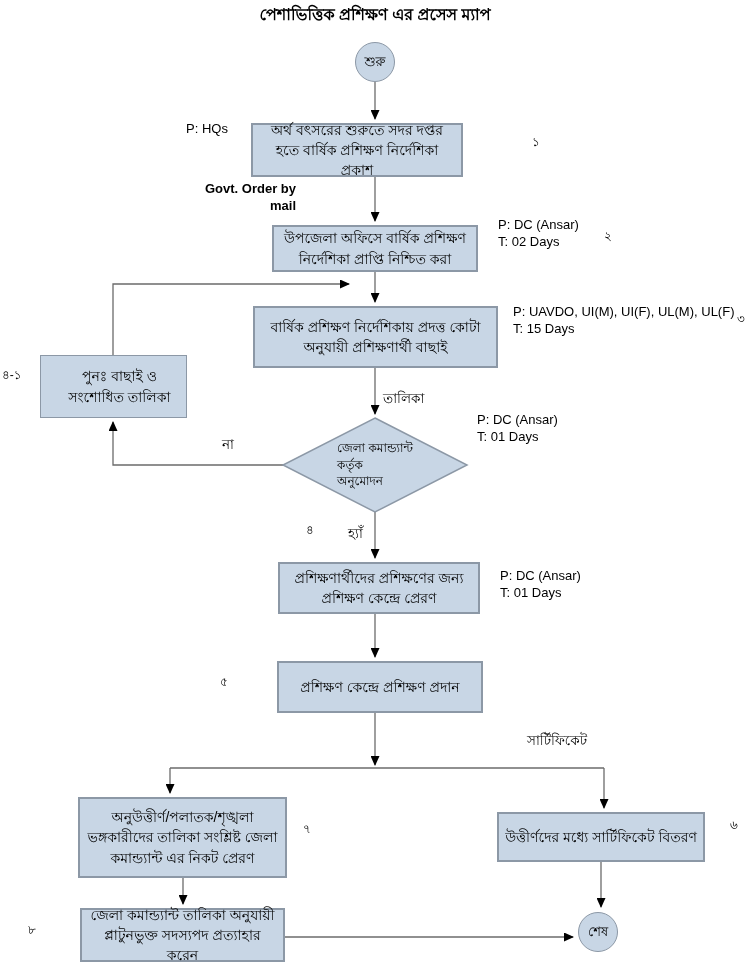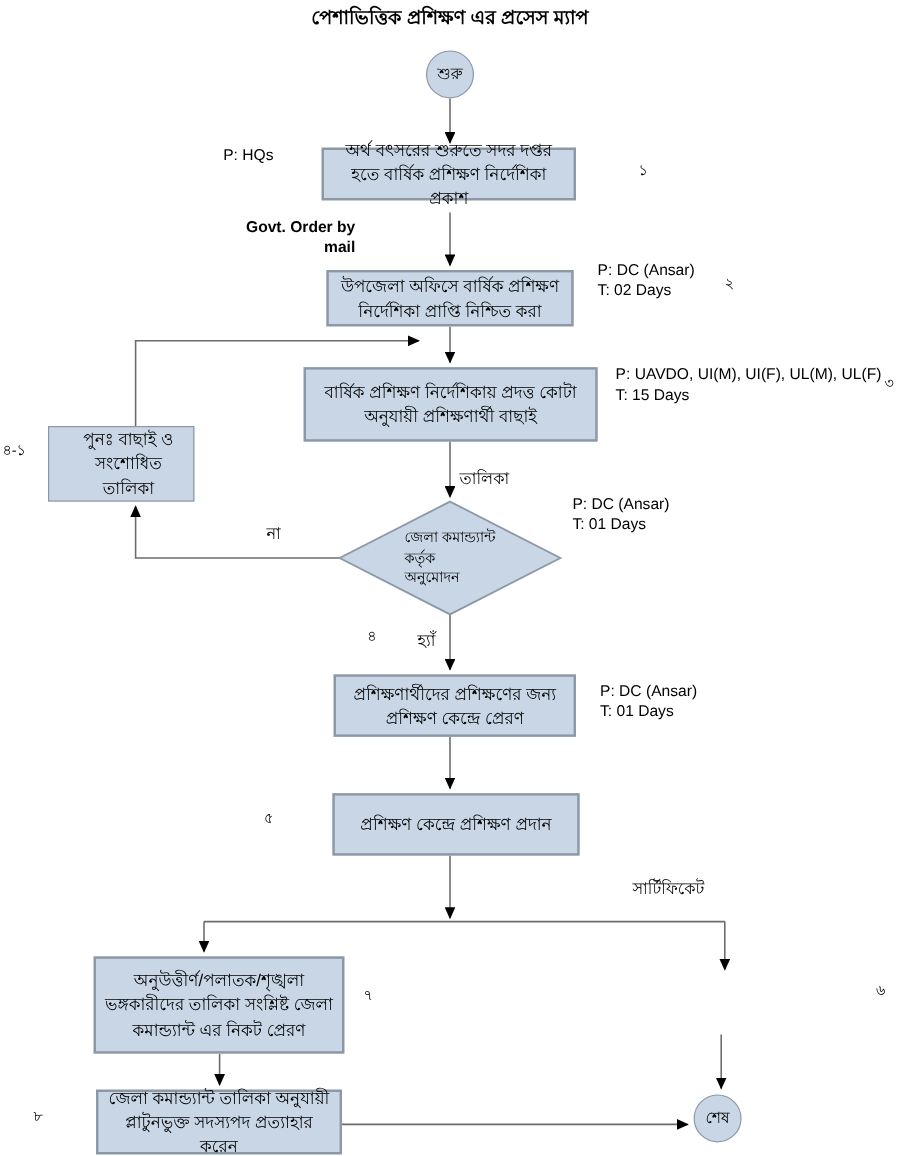--- a/index.html
+++ b/index.html
@@ -60,38 +60,39 @@
       <path d="M285,937 L573,937" marker-end="url(#arr)"></path>
       <path d="M601,862 L601,907" marker-end="url(#arr)"></path>
     </g>
     <polygon points="375,418 467,465 375,512 283,465" fill="#c8d6e5" stroke="#8c98a6" stroke-width="1.5"></polygon>
   </svg>
 
   <div class="title">পেশাভিত্তিক প্রশিক্ষণ এর প্রসেস ম্যাপ</div>
 
   <div class="node circle" style="left:355px;top:42px;width:40px;height:40px;">শুরু</div>
 
-  <div class="node" style="left:268px;top:123px;width:212px;height:44px;">অর্থ বৎসরের শুরুতে সদর দপ্তর হতে বার্ষিক প্রশিক্ষণ নির্দেশিকা প্রকাশ</div>
+  <div class="node" style="left:251px;top:123px;width:212px;height:54px;">অর্থ বৎসরের শুরুতে সদর দপ্তর হতে বার্ষিক প্রশিক্ষণ নির্দেশিকা প্রকাশ</div>
 
   <div class="node" style="left:272px;top:225px;width:206px;height:47px;">উপজেলা অফিসে বার্ষিক প্রশিক্ষণ নির্দেশিকা প্রাপ্তি নিশ্চিত করা</div>
 
   <div class="node" style="left:253px;top:306px;width:245px;height:62px;">বার্ষিক প্রশিক্ষণ নির্দেশিকায় প্রদত্ত কোটা অনুযায়ী প্রশিক্ষণার্থী বাছাই</div>
 
-  <div class="node" style="left:40px;top:355px;width:122px;height:63px;border-width:1.5px;padding-left:18px;">পুনঃ  বাছাই ও সংশোধিত তালিকা</div>
+  <div class="node" style="left:40px;top:355px;width:147px;height:63px;border-width:1.5px;padding-left:18px;">পুনঃ  বাছাই ও সংশোধিত তালিকা</div>
 
   <div class="diamond-label" style="left:288px;top:422px;width:174px;height:86px;">জেলা কমান্ড্যান্ট
 কর্তৃক
 অনুমোদন</div>
 
   <div class="node" style="left:278px;top:562px;width:202px;height:52px;">প্রশিক্ষণার্থীদের প্রশিক্ষণের জন্য প্রশিক্ষণ কেন্দ্রে প্রেরণ</div>
 
   <div class="node" style="left:277px;top:661px;width:206px;height:52px;">প্রশিক্ষণ কেন্দ্রে প্রশিক্ষণ প্রদান</div>
 
   <div class="node" style="left:78px;top:797px;width:209px;height:81px;">অনুউত্তীর্ণ/পলাতক/শৃঙ্খলা ভঙ্গকারীদের তালিকা সংশ্লিষ্ট  জেলা কমান্ড্যান্ট এর নিকট প্রেরণ</div>
 
+  <div class="node" style="left:497px;top:812px;width:208px;height:50px;">উত্তীর্ণদের মধ্যে সার্টিফিকেট বিতরণ</div>
 
   <div class="node" style="left:80px;top:908px;width:205px;height:54px;">জেলা কমান্ড্যান্ট তালিকা অনুযায়ী প্লাটুনভুক্ত সদস্যপদ প্রত্যাহার করেন</div>
 
   <div class="node circle" style="left:578px;top:912px;width:40px;height:40px;">শেষ</div>
 
   <div class="annotation" style="left:186px;top:121px;">P: HQs</div>
   <div class="annotation bold" style="left:205px;top:181px;">Govt. Order by
 mail</div>
   <div class="annotation" style="left:498px;top:217px;">P: DC (Ansar)
 T: 02 Days</div>

